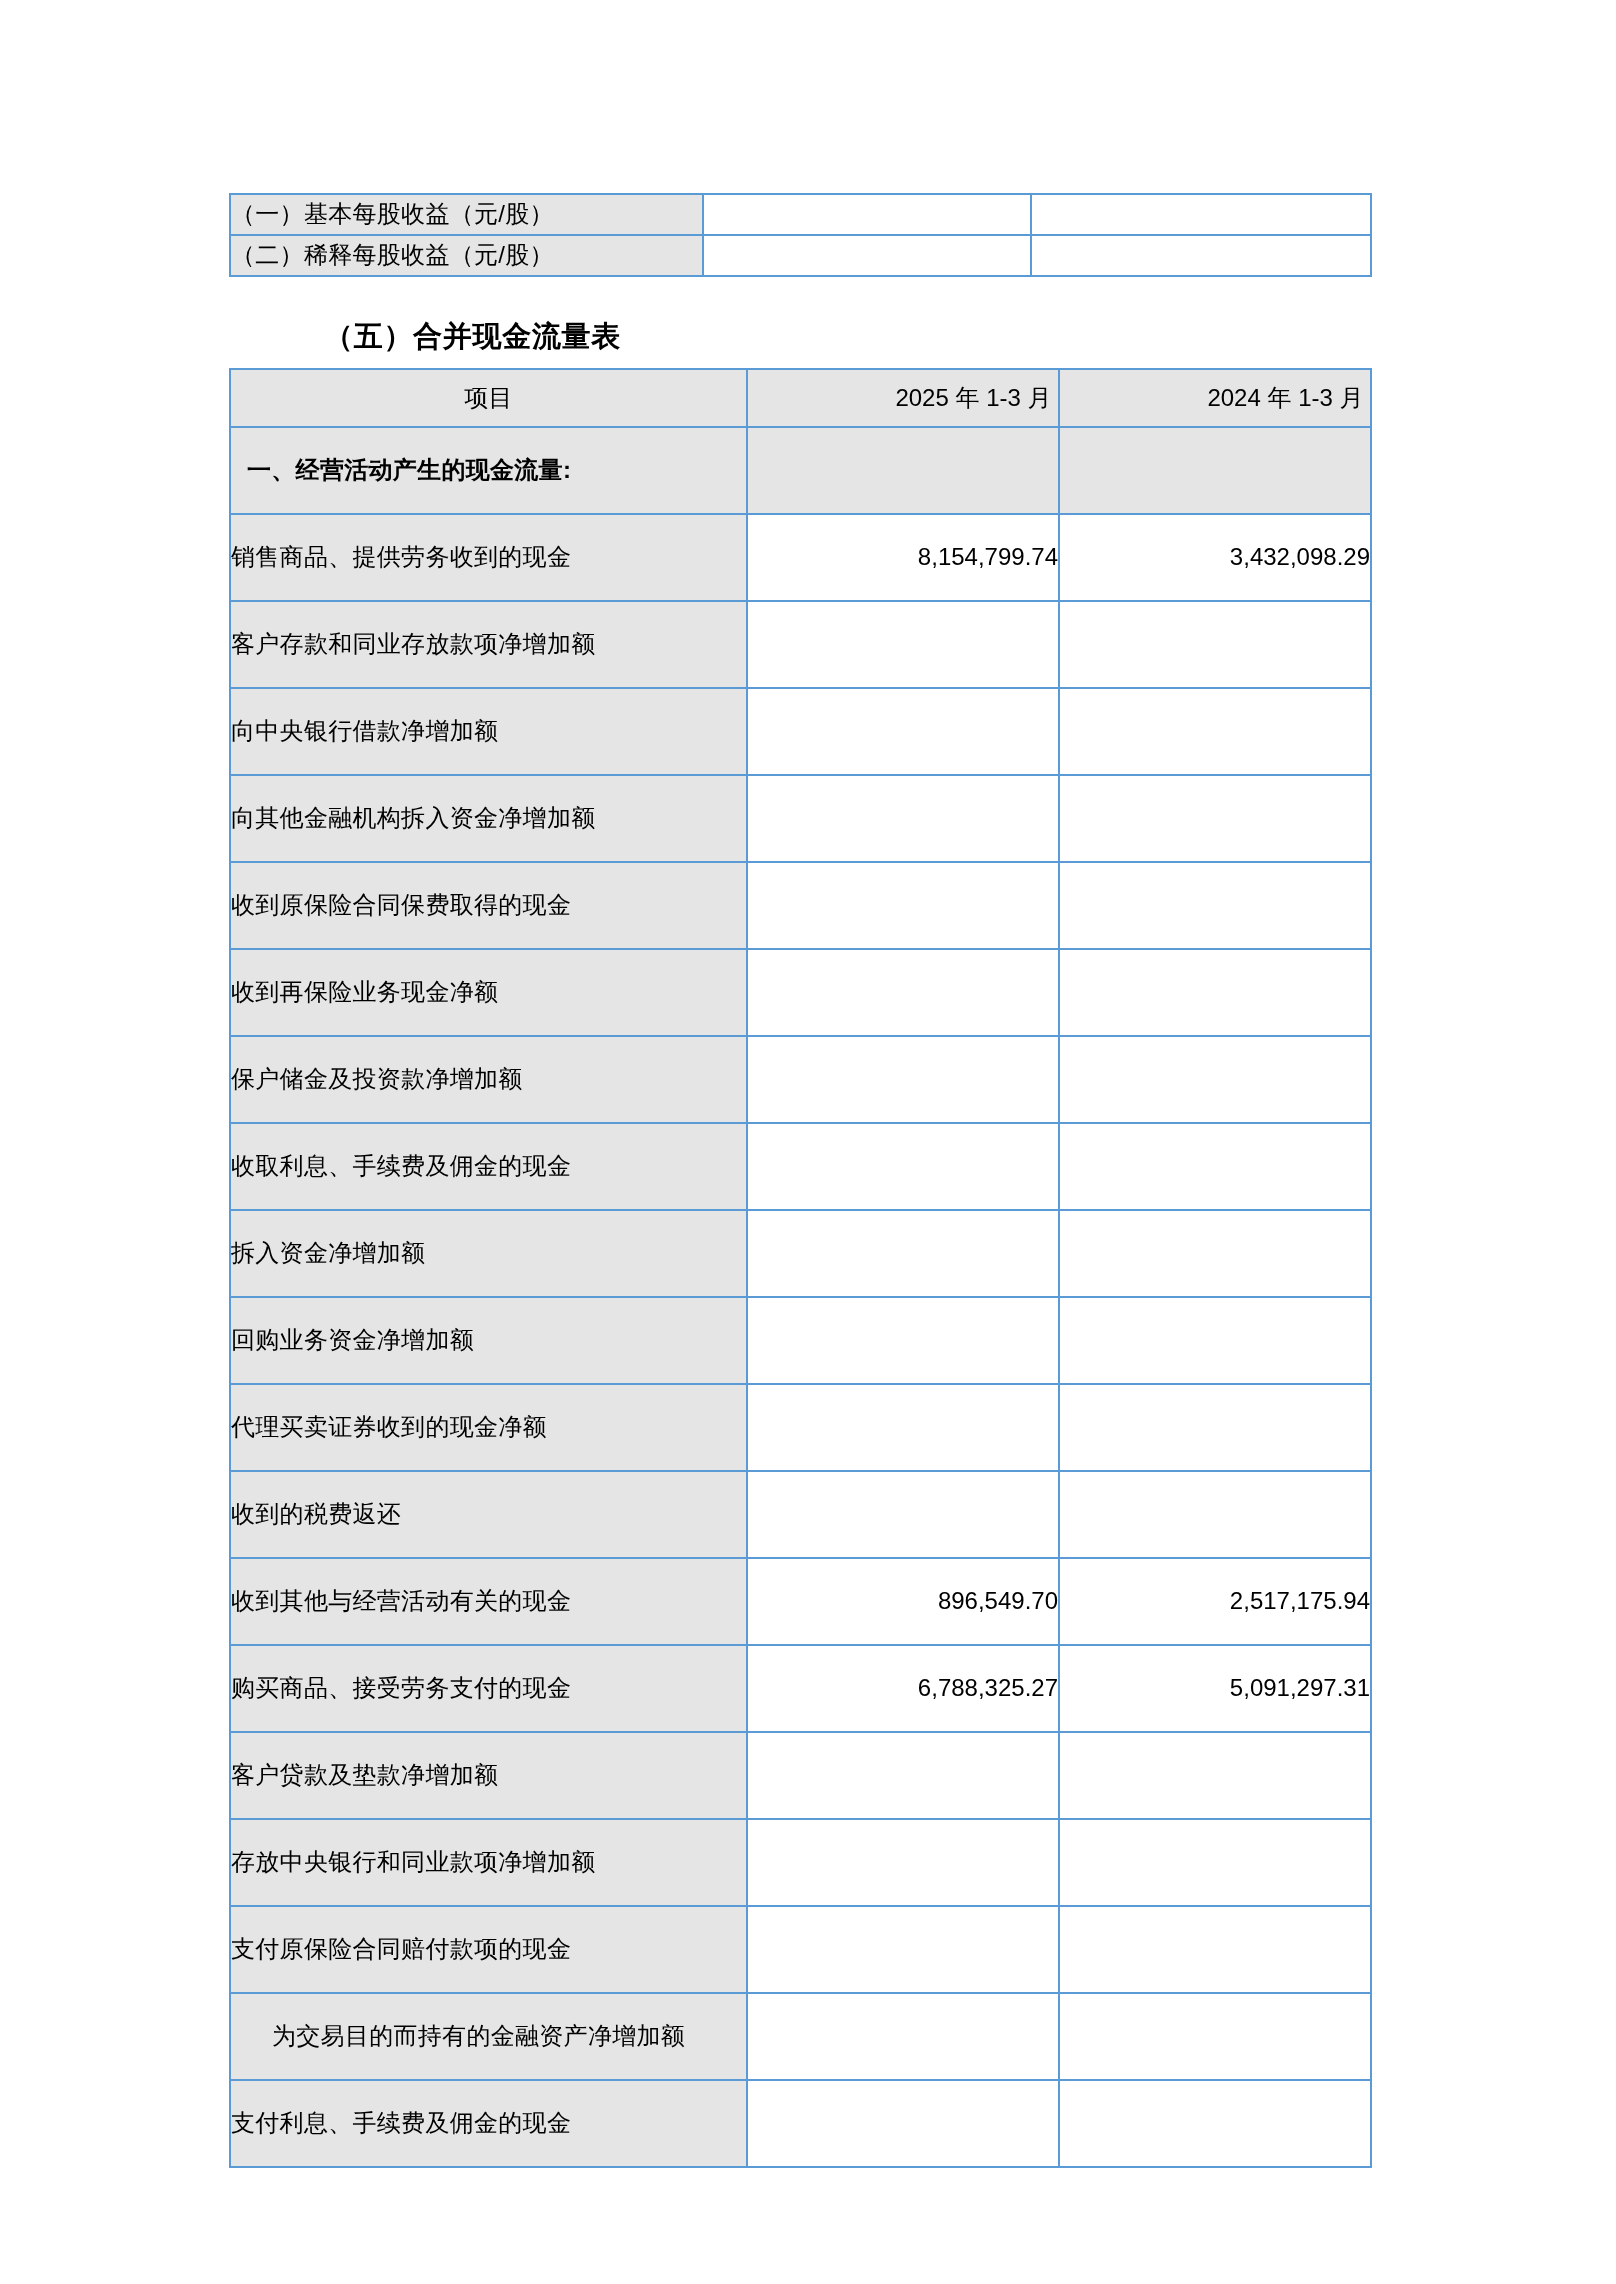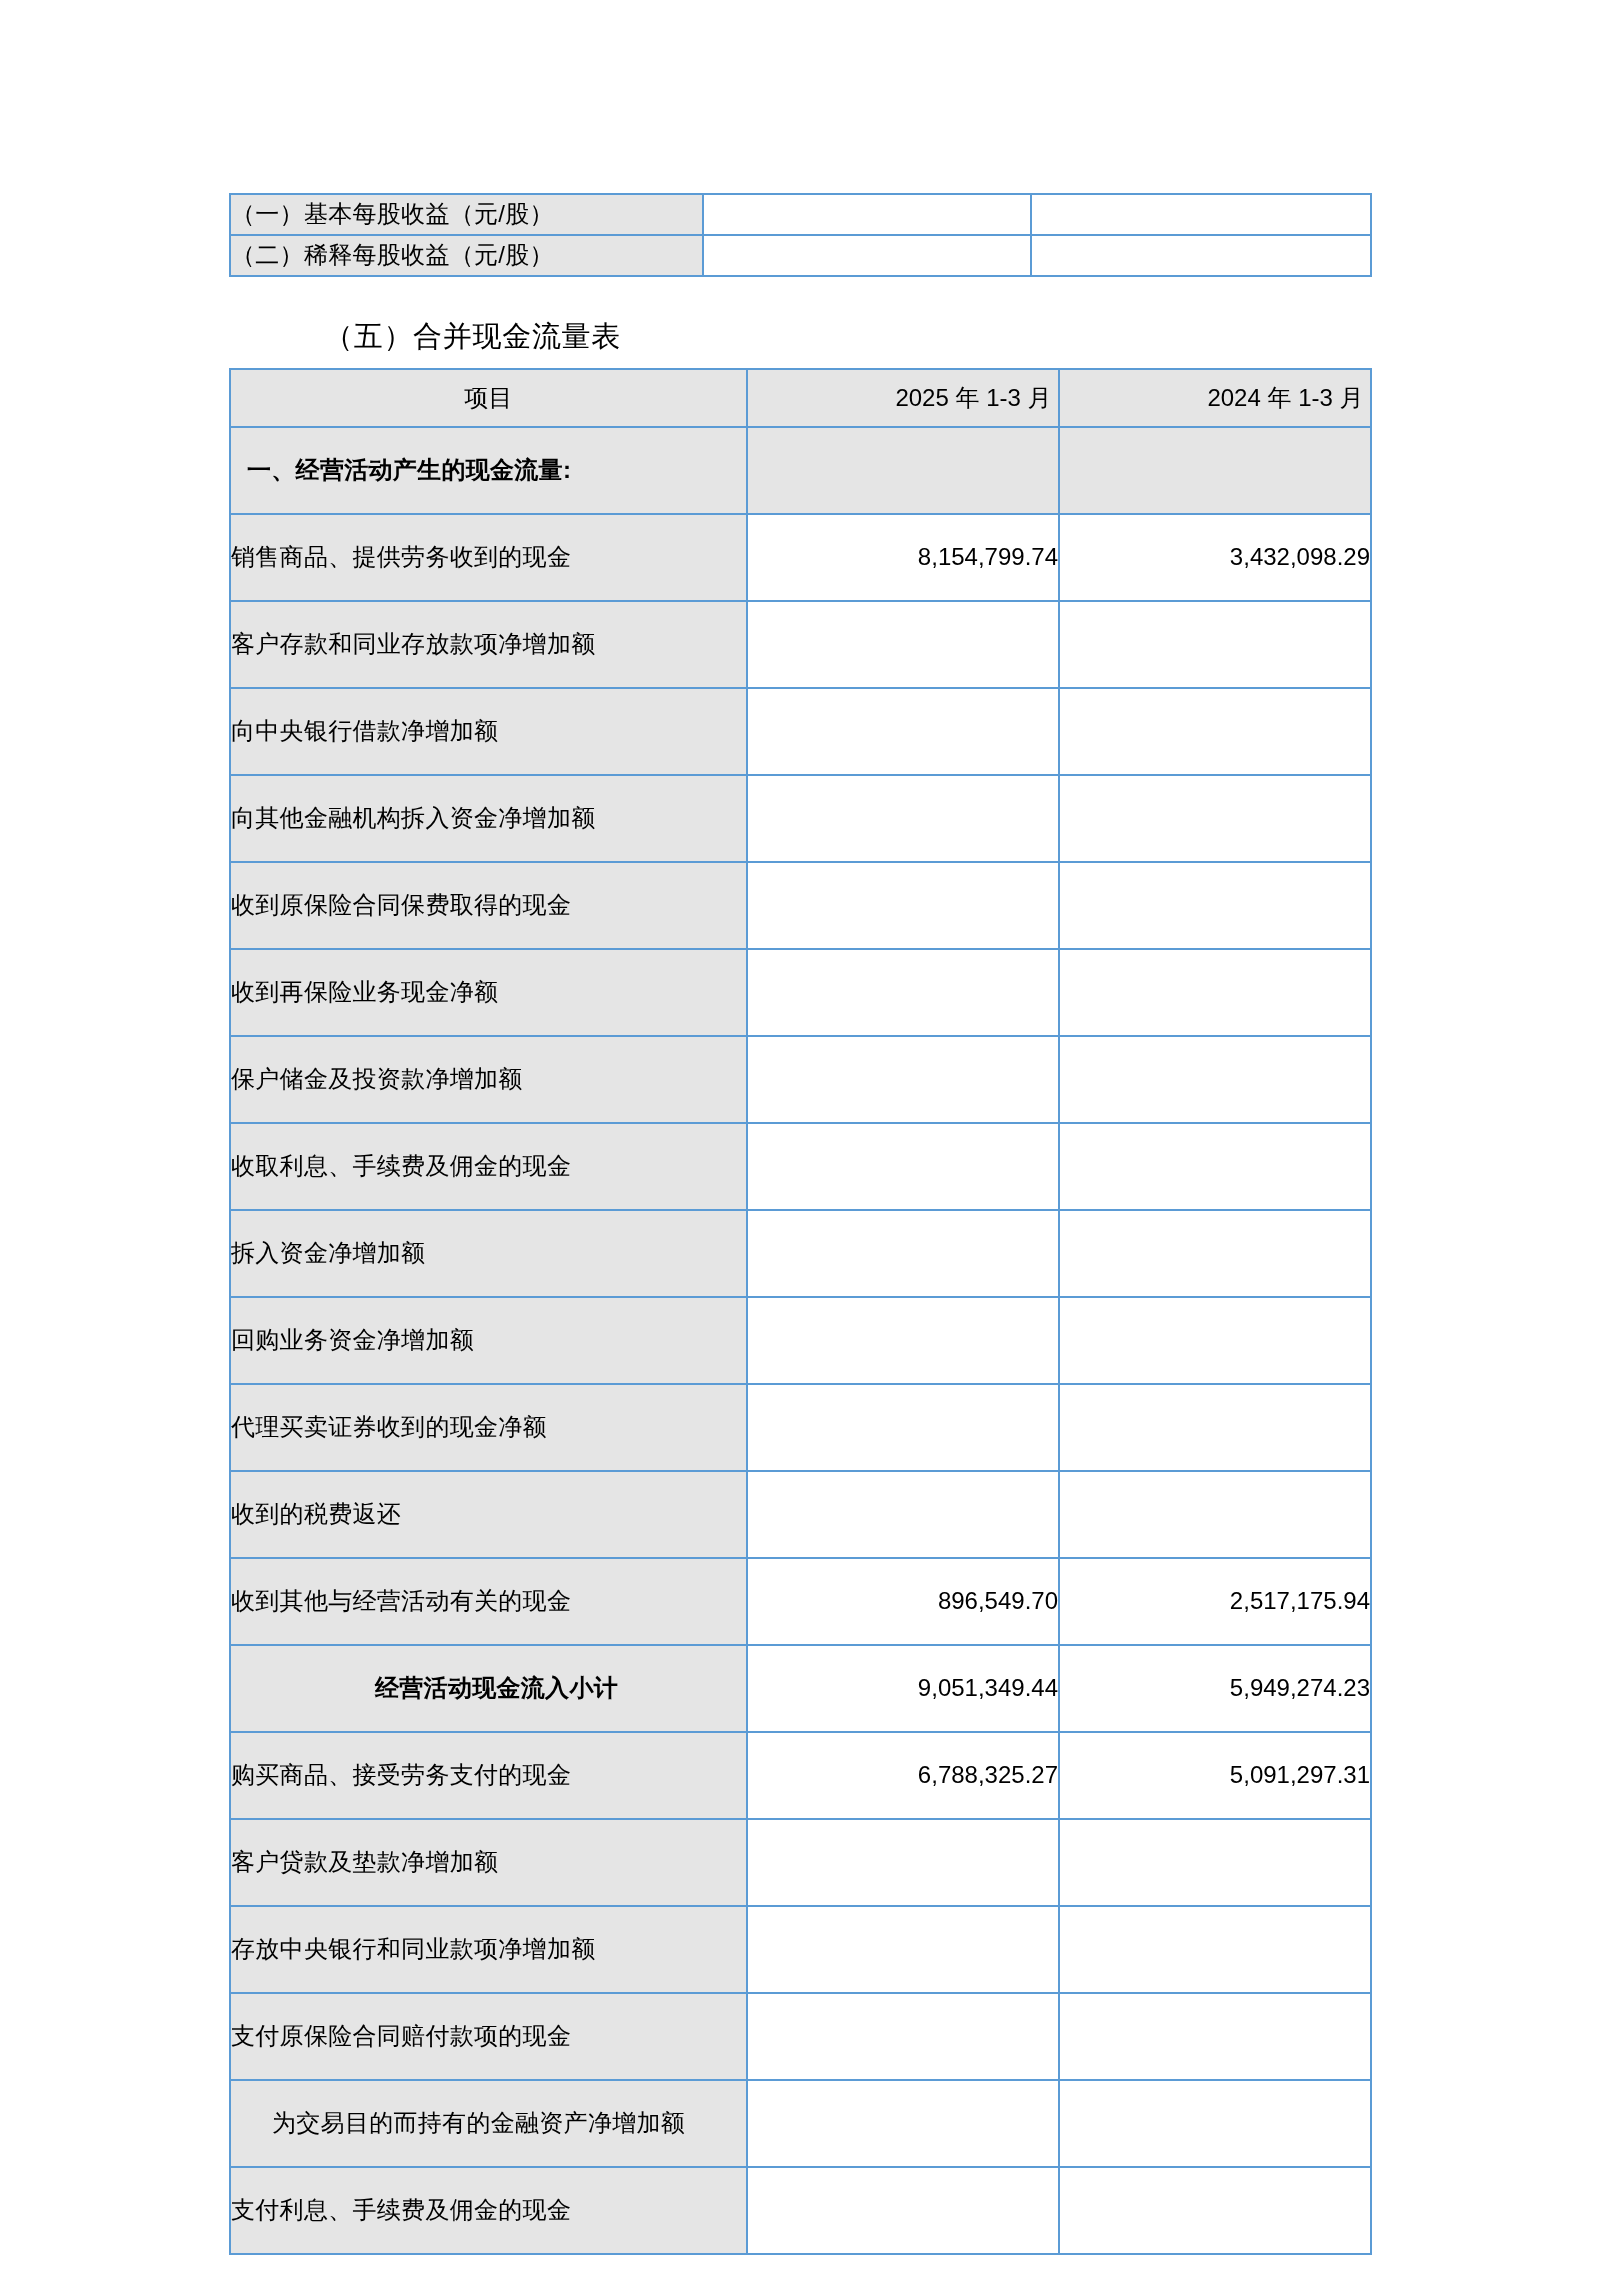--- a/index.html
+++ b/index.html
@@ -75,21 +75,21 @@
     width: 1142px;
   }
   #eps-table td.lbl { height: 39px; }
 
   
   #section-heading {
     position: absolute;
     left: 324px;
     top: 317px;
     font-size: 29px;
-    font-weight: normal;
+    font-weight: bold;
     letter-spacing: 0.7px;
     white-space: nowrap;
   }
 
   
   #cashflow-table {
     position: absolute;
     left: 229px;
     top: 368px;
     width: 1142px;
@@ -211,25 +211,20 @@
           <td class="lbl">收到的税费返还</td>
           <td class="val"></td>
           <td class="val"></td>
         </tr>
         <tr class="tall">
           <td class="lbl">收到其他与经营活动有关的现金</td>
           <td class="val">896,549.70</td>
           <td class="val">2,517,175.94</td>
         </tr>
         <tr class="tall">
-          <td class="lbl center bold">经营活动现金流入小计</td>
-          <td class="val">9,051,349.44</td>
-          <td class="val">5,949,274.23</td>
-        </tr>
-        <tr class="tall">
           <td class="lbl">购买商品、接受劳务支付的现金</td>
           <td class="val">6,788,325.27</td>
           <td class="val">5,091,297.31</td>
         </tr>
         <tr class="tall">
           <td class="lbl">客户贷款及垫款净增加额</td>
           <td class="val"></td>
           <td class="val"></td>
         </tr>
         <tr class="tall">

